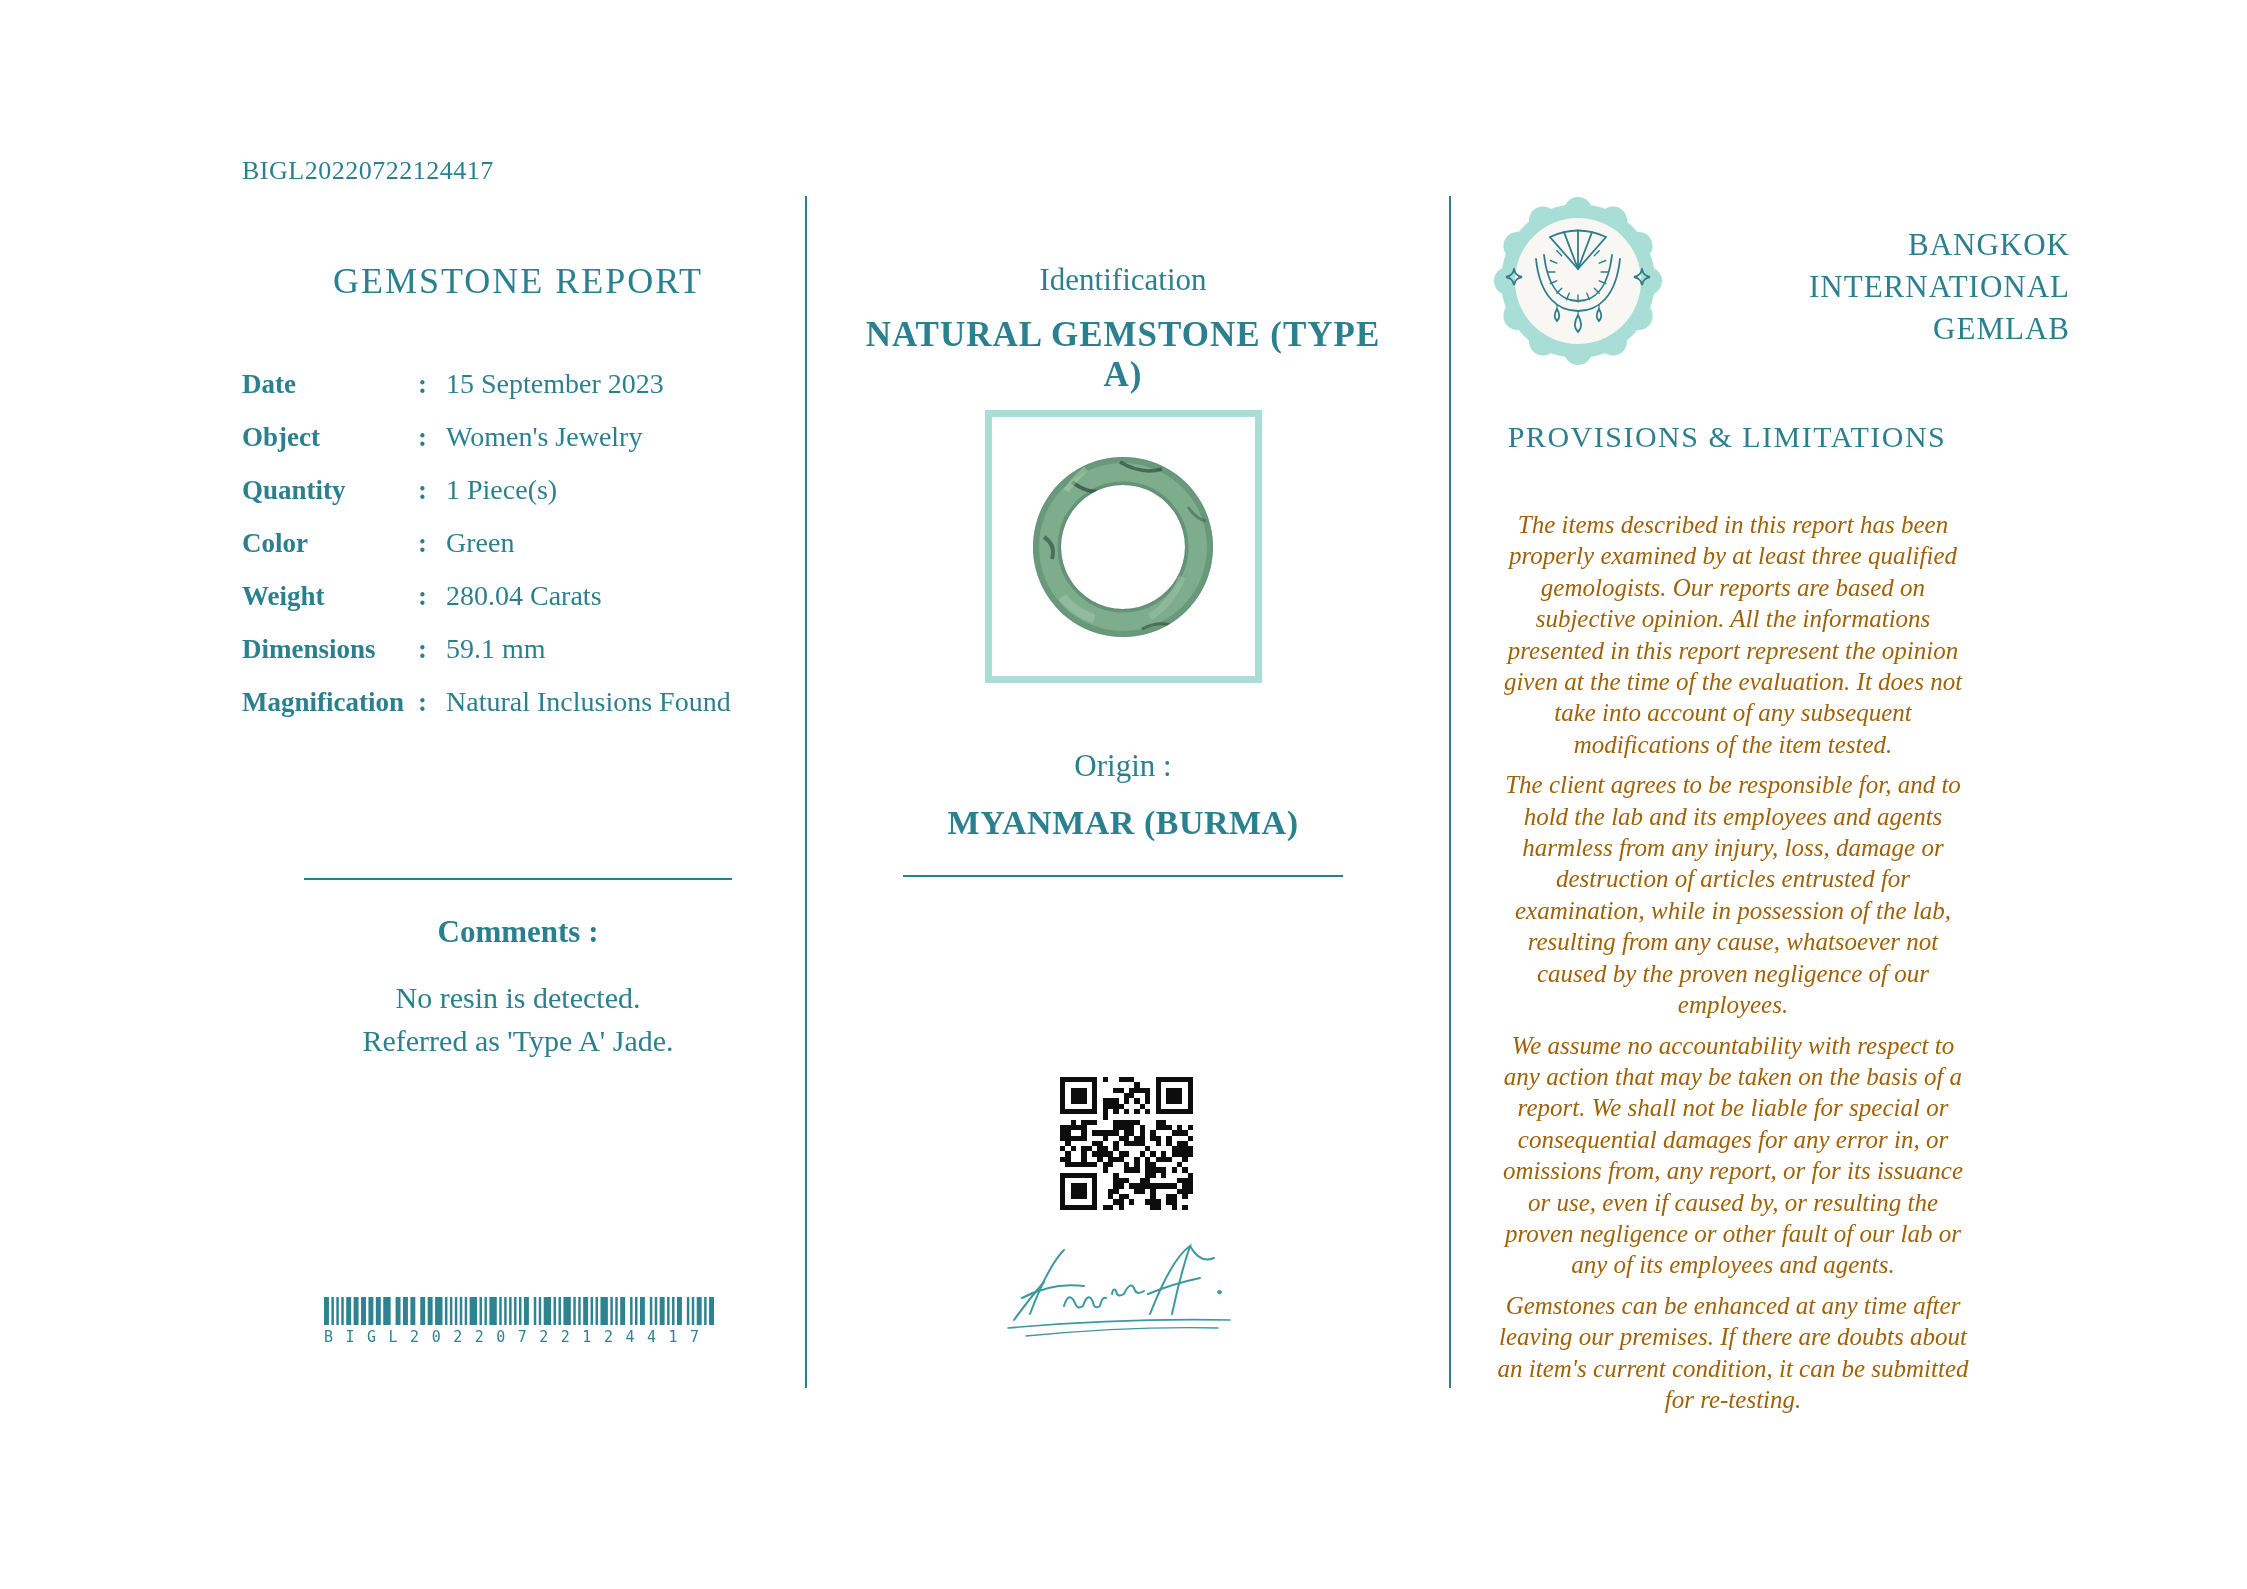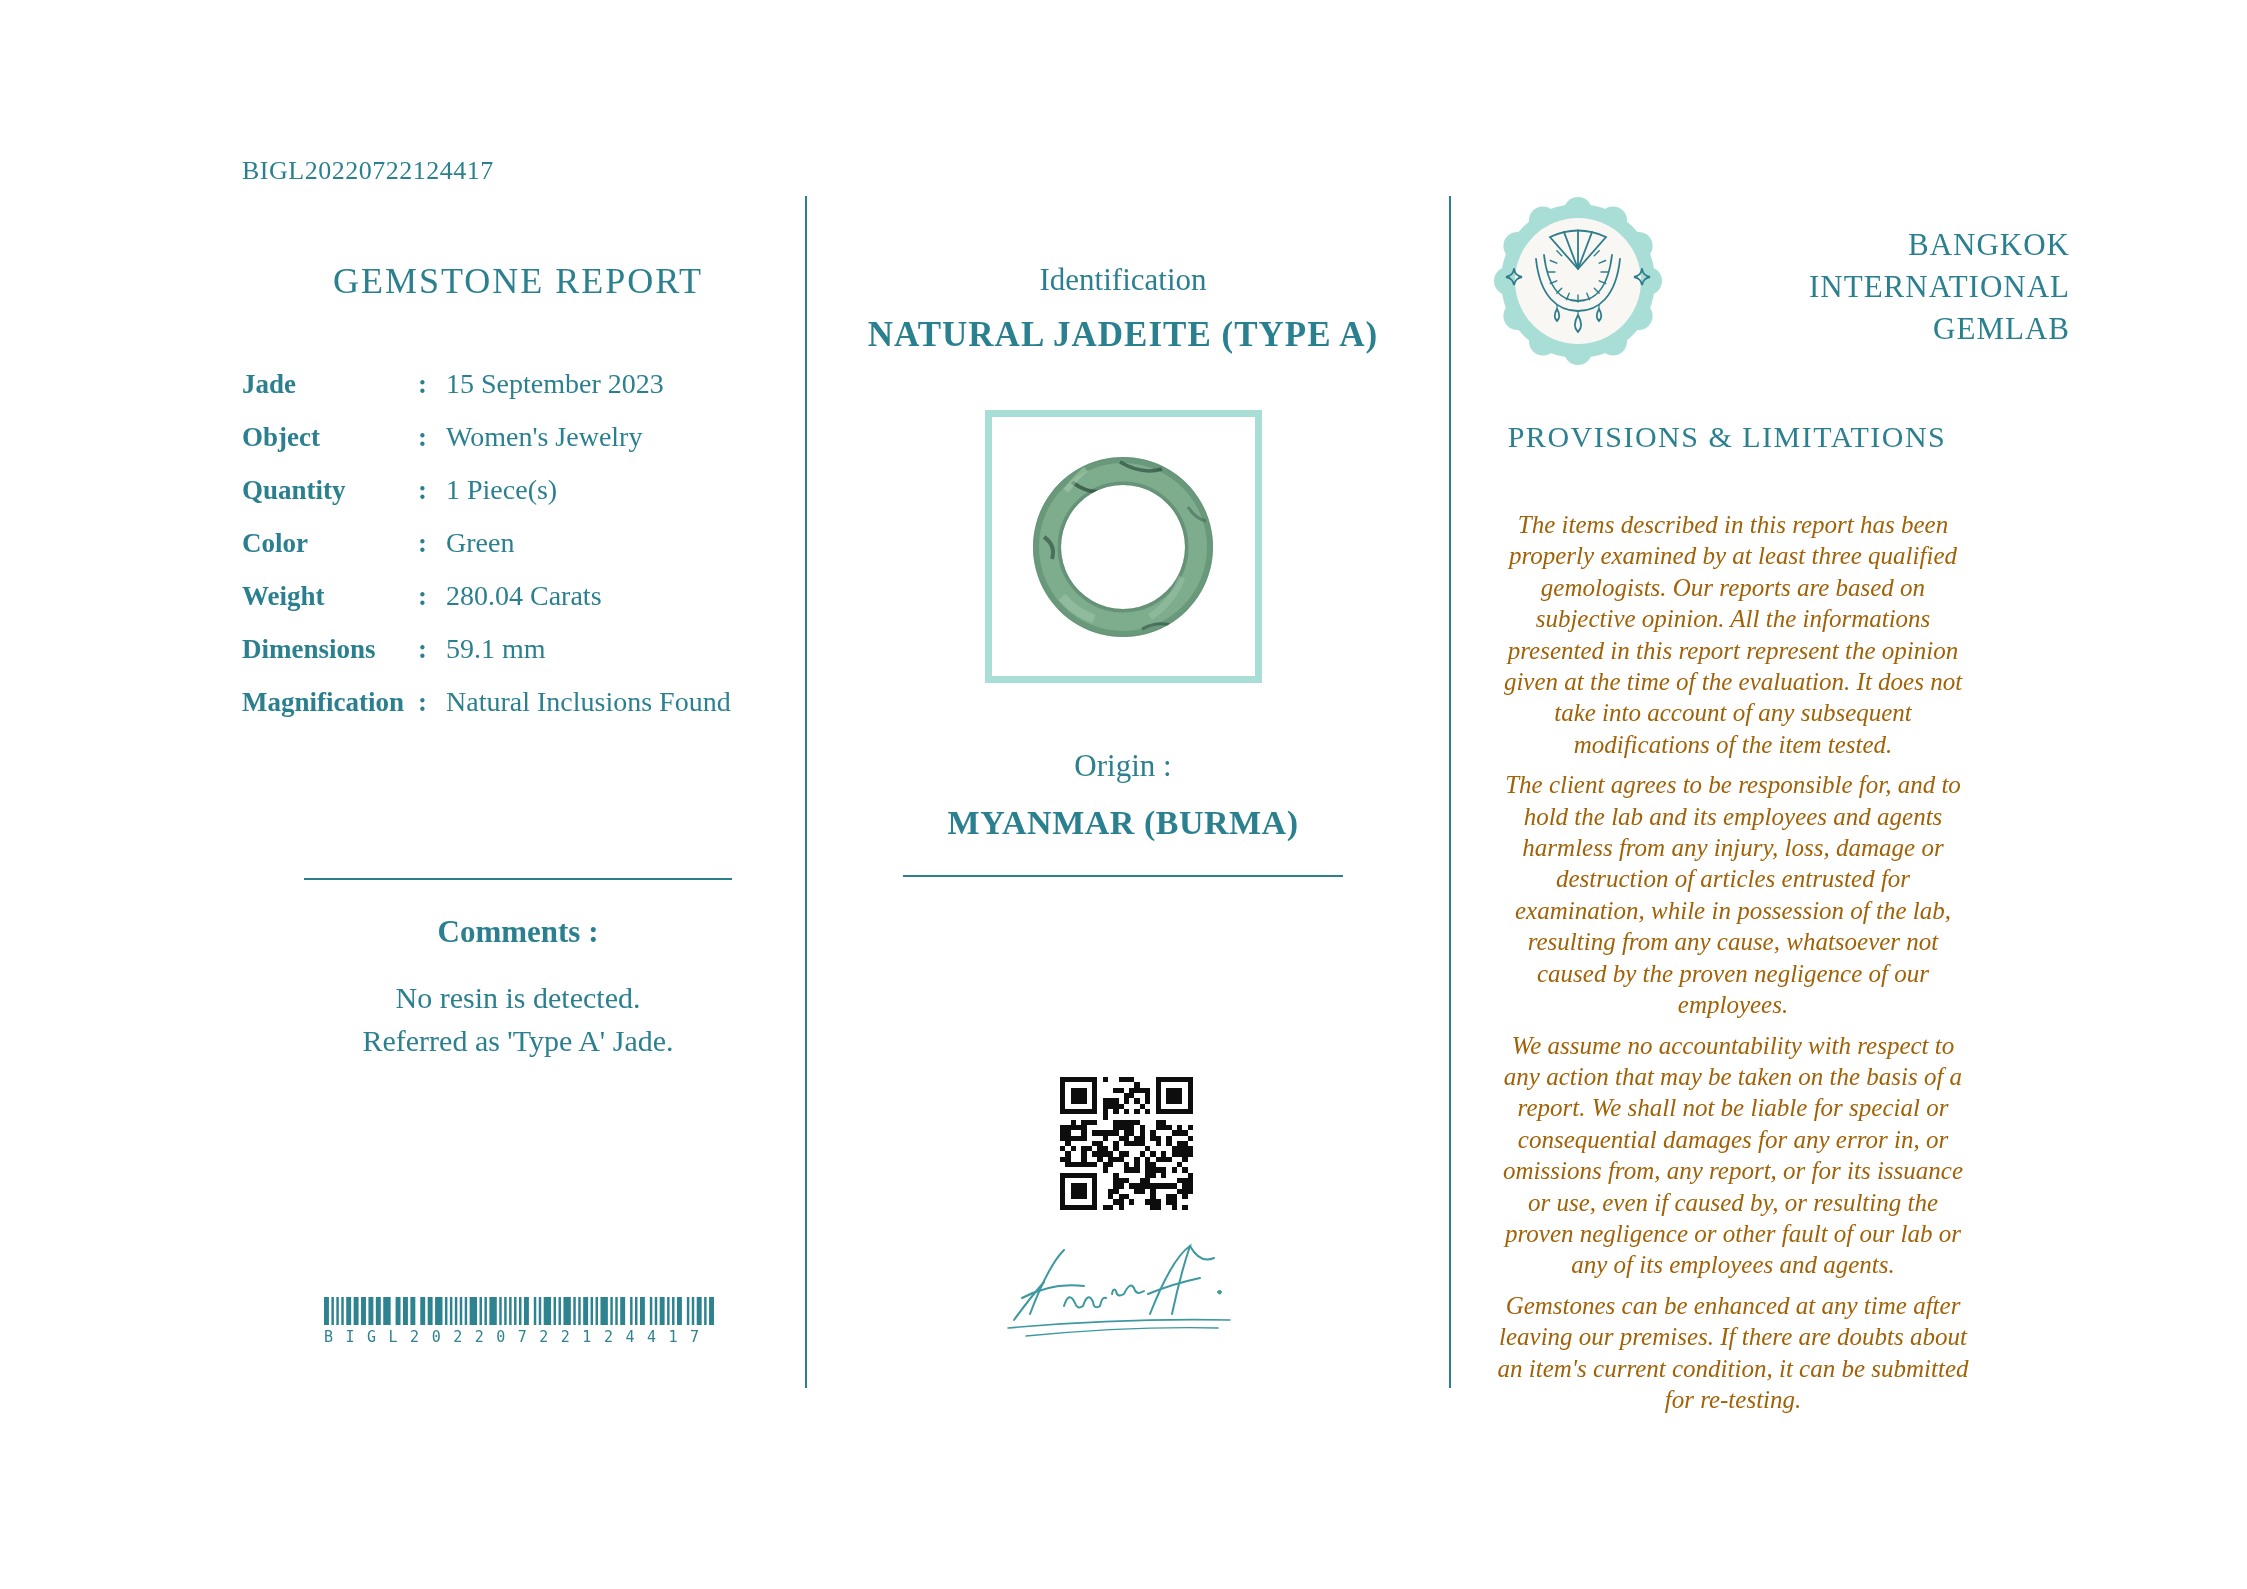--- a/index.html
+++ b/index.html
@@ -54,21 +54,21 @@
 <body>
 
 <div class="page">
 
   <div class="abs report-number">BIGL20220722124417</div>
 
   <div class="abs report-title center">GEMSTONE REPORT</div>
 
   <div class="abs details">
     <div class="detail-row">
-      <span class="detail-label">Jade</span>
+      <span class="detail-label">Date</span>
       <span class="detail-colon">:</span>
       <span class="detail-value">15 September 2023</span>
     </div>
     <div class="detail-row">
       <span class="detail-label">Object</span>
       <span class="detail-colon">:</span>
       <span class="detail-value">Women's Jewelry</span>
     </div>
     <div class="detail-row">
       <span class="detail-label">Quantity</span>
@@ -168,21 +168,21 @@
         <rect x="380.13" y="0" width="2.47" height="28" fill="#2e8391"></rect>
         <rect x="385.06" y="0" width="4.94" height="28" fill="#2e8391"></rect>
       </svg>
   </div>
   <div class="abs barcode-text">BIGL20220722124417</div>
 
   <div class="abs vdiv left"></div>
   <div class="abs vdiv right"></div>
 
   <div class="abs ident-label center">Identification</div>
-  <div class="abs ident-value center">NATURAL JADEITE (TYPE A)</div>
+  <div class="abs ident-value center">NATURAL GEMSTONE (TYPE A)</div>
 
   <div class="abs photo-frame">
     <svg width="263" height="259" viewBox="0 0 263 259">
       <defs>
         <clipPath id="ringclip">
           <path d="M131,40 a90,90 0 1,0 0.001,0 Z M131,68 a62,62 0 1,1 -0.001,0 Z" clip-rule="evenodd"></path>
         </clipPath>
       </defs>
       <path d="M131,40 a90,90 0 1,0 0.001,0 Z M131,68 a62,62 0 1,1 -0.001,0 Z" fill="#74a687" fill-rule="evenodd"></path>
       <g clip-path="url(#ringclip)">

